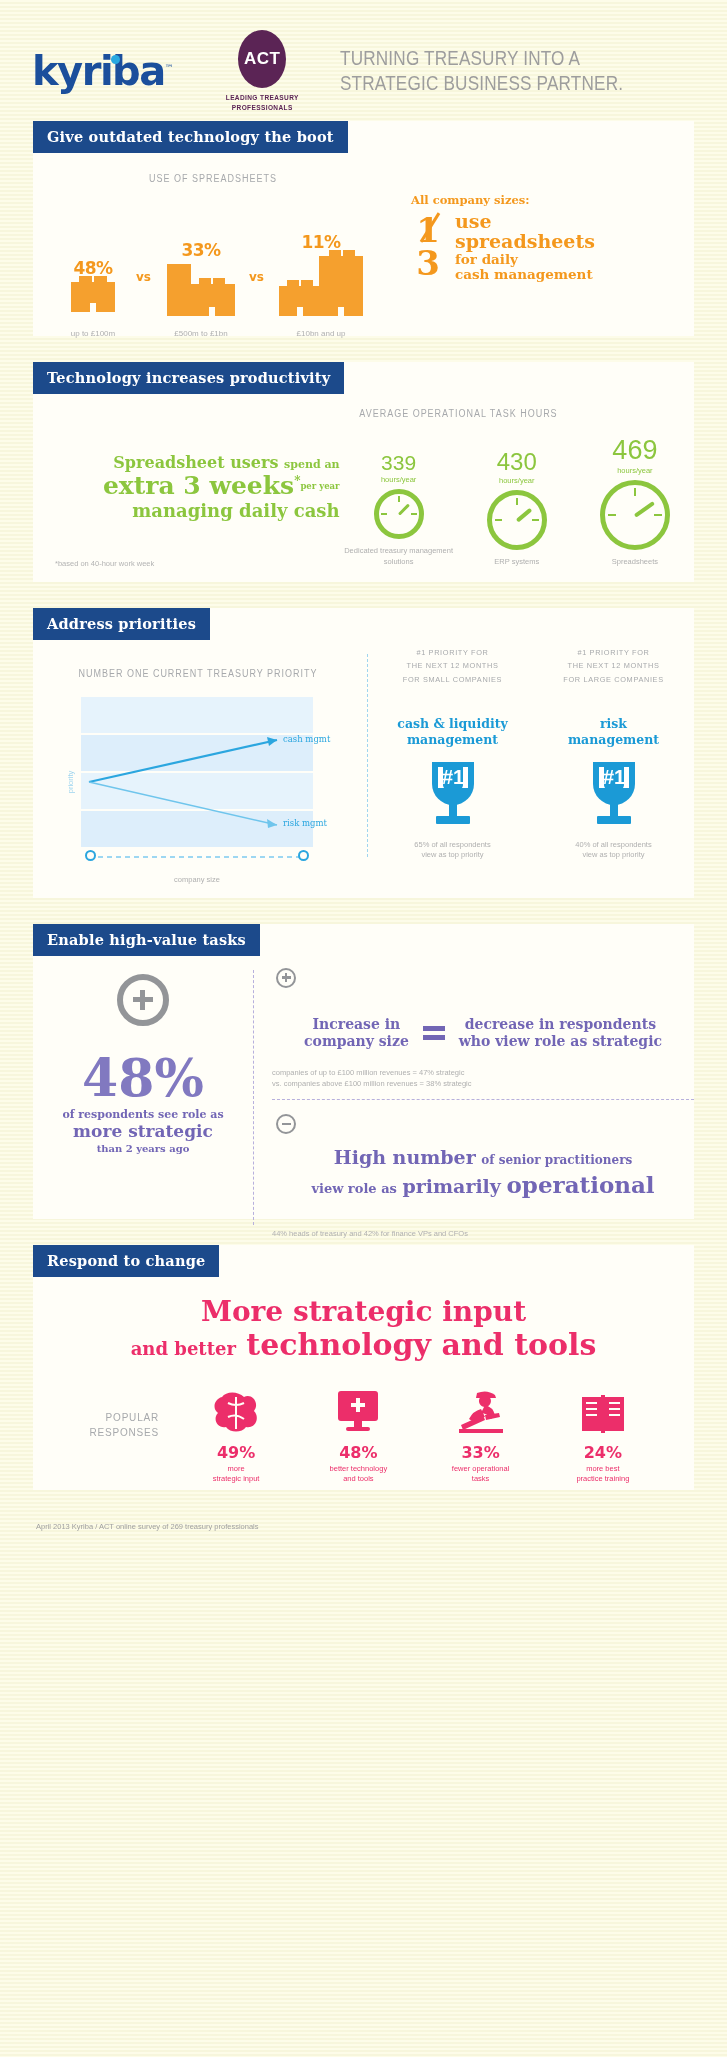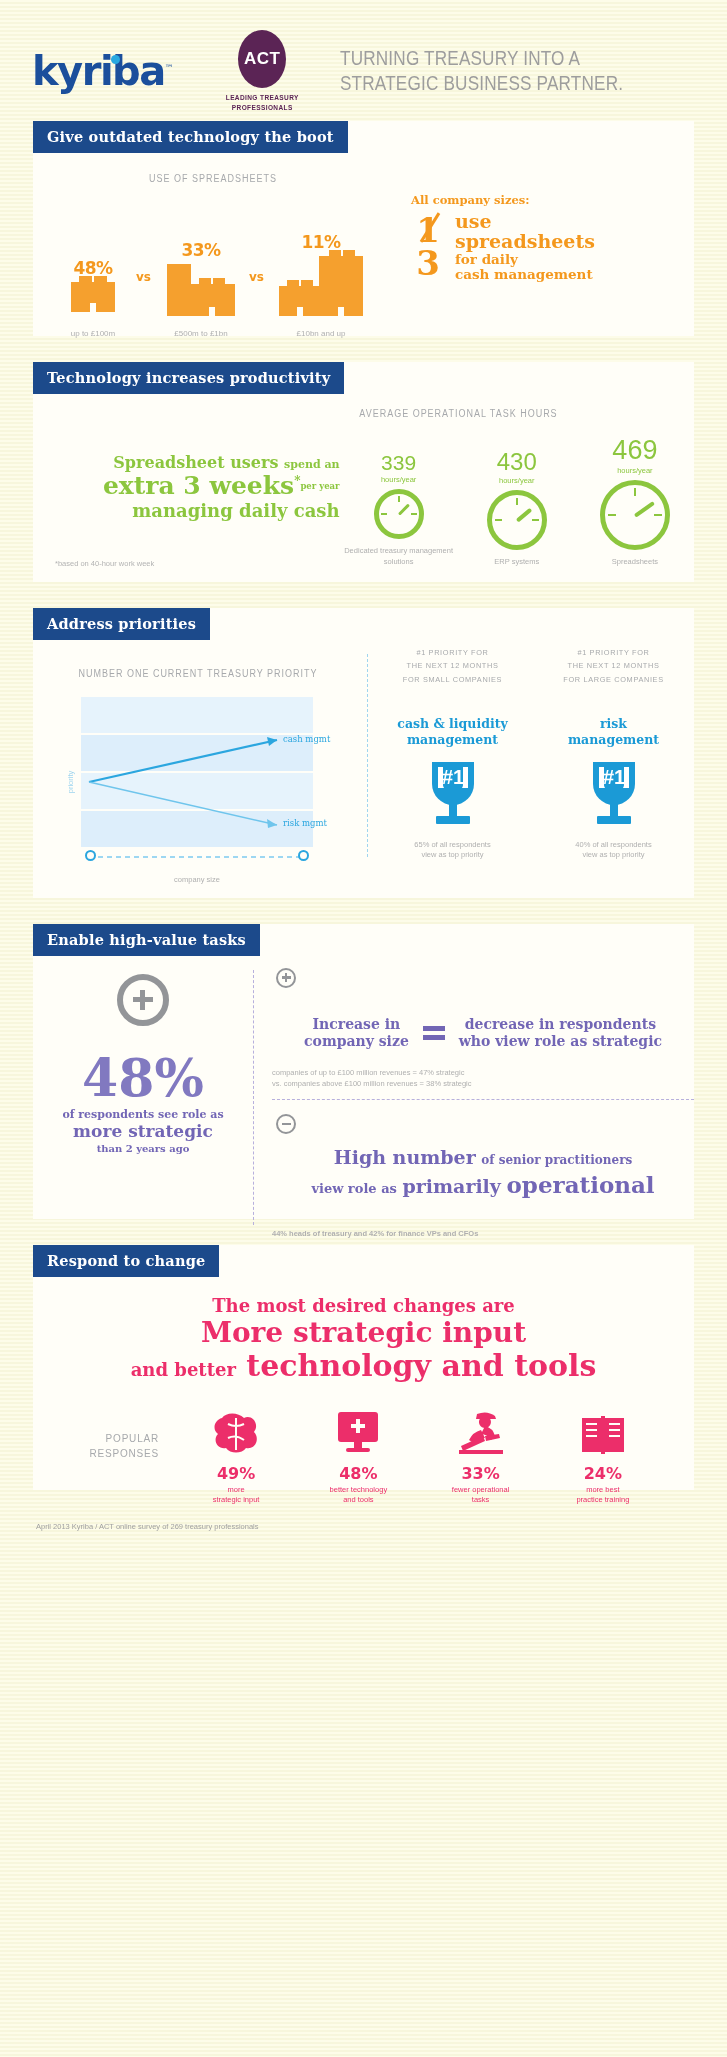--- a/index.html
+++ b/index.html
@@ -593,29 +593,28 @@
             <span style="font-size:19px;">High number</span>
             <span style="font-size:12px;">of senior practitioners</span>
           </div>
           <div style="margin-top:3px;">
             <span style="font-size:13px;">view role as</span>
             <span style="font-size:19px;">primarily</span>
             <span style="font-size:23px;">operational</span>
           </div>
         </div>
 
-        <div class="s4-note" style="margin-top:30px;font-weight:bold;">44% heads of treasury and 42% for finance VPs and CFOs</div>
+        <div class="s4-note" style="margin-top:30px;">44% heads of treasury and 42% for finance VPs and CFOs</div>
       </div>
     </div>
   </div>
 
   <div class="panel" id="sec5">
     <div class="panel-title">Respond to change</div>
     <div class="s5-head">
-      <div class="s5-l1">The most desired changes are</div>
       <div class="s5-l2">More strategic input</div>
       <div class="s5-l3">
         <span class="sm">and better</span>
         <span>technology and tools</span>
       </div>
     </div>
 
     <div class="responses">
       <div class="resp-label">
         <div>POPULAR</div>

